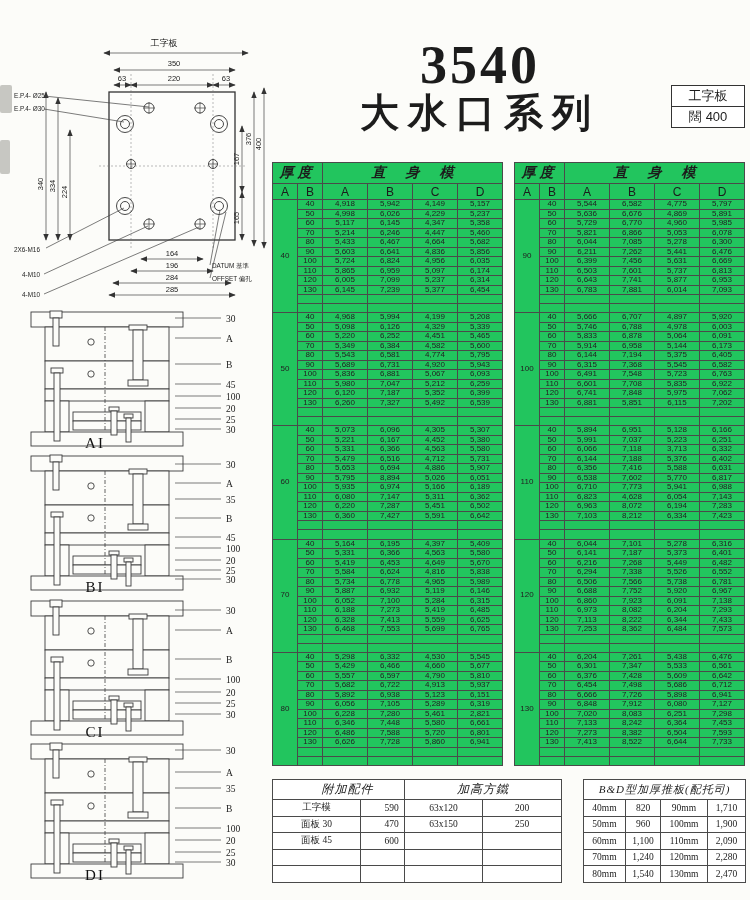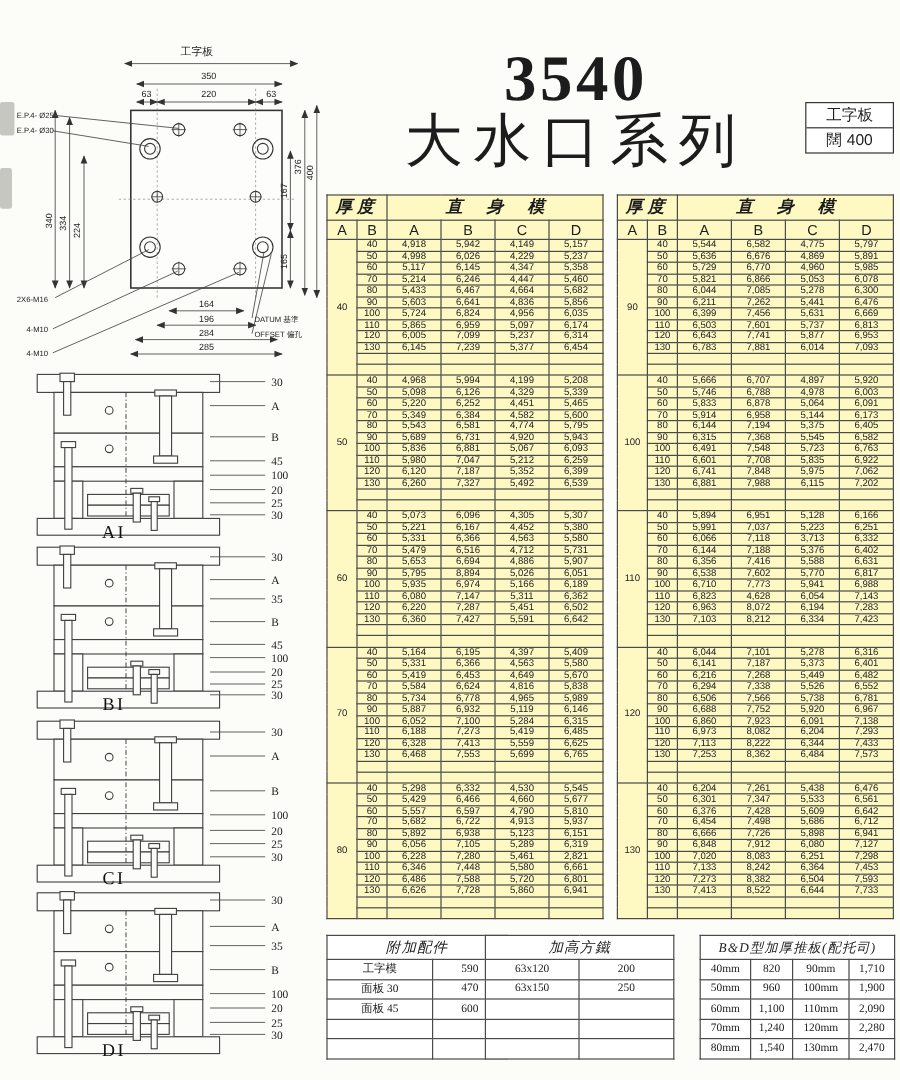--- a/index.html
+++ b/index.html
@@ -3,31 +3,31 @@
 <meta charset="utf-8">
 <style>
   html,body{margin:0;padding:0;}
   .page{position:relative;width:750px;height:900px;background:#fcfcf9;overflow:hidden;
         font-family:"Liberation Sans",sans-serif;color:#1c1c1c;}
   .artifact{position:absolute;background:#9a9a96;opacity:.55;border-radius:2px;}
 
   
   .titleblock{position:absolute;left:305px;top:38px;width:350px;text-align:center;}
   .model{font-family:"Liberation Serif",serif;font-weight:bold;font-size:54px;letter-spacing:3px;line-height:1.0;}
-  .series{font-family:"Liberation Serif",serif;font-weight:normal;font-size:48px;letter-spacing:9px;line-height:1.1;}
+  .series{font-family:"Liberation Serif",serif;font-weight:bold;font-size:39px;letter-spacing:9px;line-height:1.1;}
 
   
   .infobox{position:absolute;left:671px;top:85px;width:72px;border:1.5px solid #333;background:#fff;}
   .infobox .r{height:20px;line-height:20px;text-align:center;font-size:13px;}
   .infobox .r1{border-bottom:1px solid #333;}
   .infobox .r2 span{margin:0 2px;}
 
   
   table.maintable{position:absolute;top:162px;border-collapse:collapse;table-layout:fixed;
-        background:#fef9c3;border:1.5px solid #333;}
+        background:#22c55e;border:1.5px solid #333;}
   #mt0{left:272px;} #mt1{left:514px;}
   table.maintable th,table.maintable td{border:1px solid #4a4a4a;padding:0;text-align:center;overflow:hidden;white-space:nowrap;}
   tr.h1{height:21px;} tr.h2{height:16px;}
   th.th-thick{font:italic bold 14px "Liberation Serif",serif;letter-spacing:4px;}
   th.th-straight{font:italic bold 14px "Liberation Serif",serif;letter-spacing:20px;text-indent:20px;}
   tr.h2 th{font:12px "Liberation Sans",sans-serif;font-weight:normal;}
   table.maintable tbody td{height:8.1px;line-height:8.5px;font-size:8px;color:#222;}
   td.acell{font-size:10px;}
   td.bcell{font-size:8px;}
 
@@ -785,21 +785,21 @@
         <tr>
           <td class="bcell">120</td>
           <td>6,741</td>
           <td>7,848</td>
           <td>5,975</td>
           <td>7,062</td>
         </tr>
         <tr>
           <td class="bcell">130</td>
           <td>6,881</td>
-          <td>7,988</td>
+          <td>5,851</td>
           <td>6,115</td>
           <td>7,202</td>
         </tr>
         <tr>
           <td></td>
           <td></td>
           <td></td>
           <td></td>
           <td></td>
         </tr>

